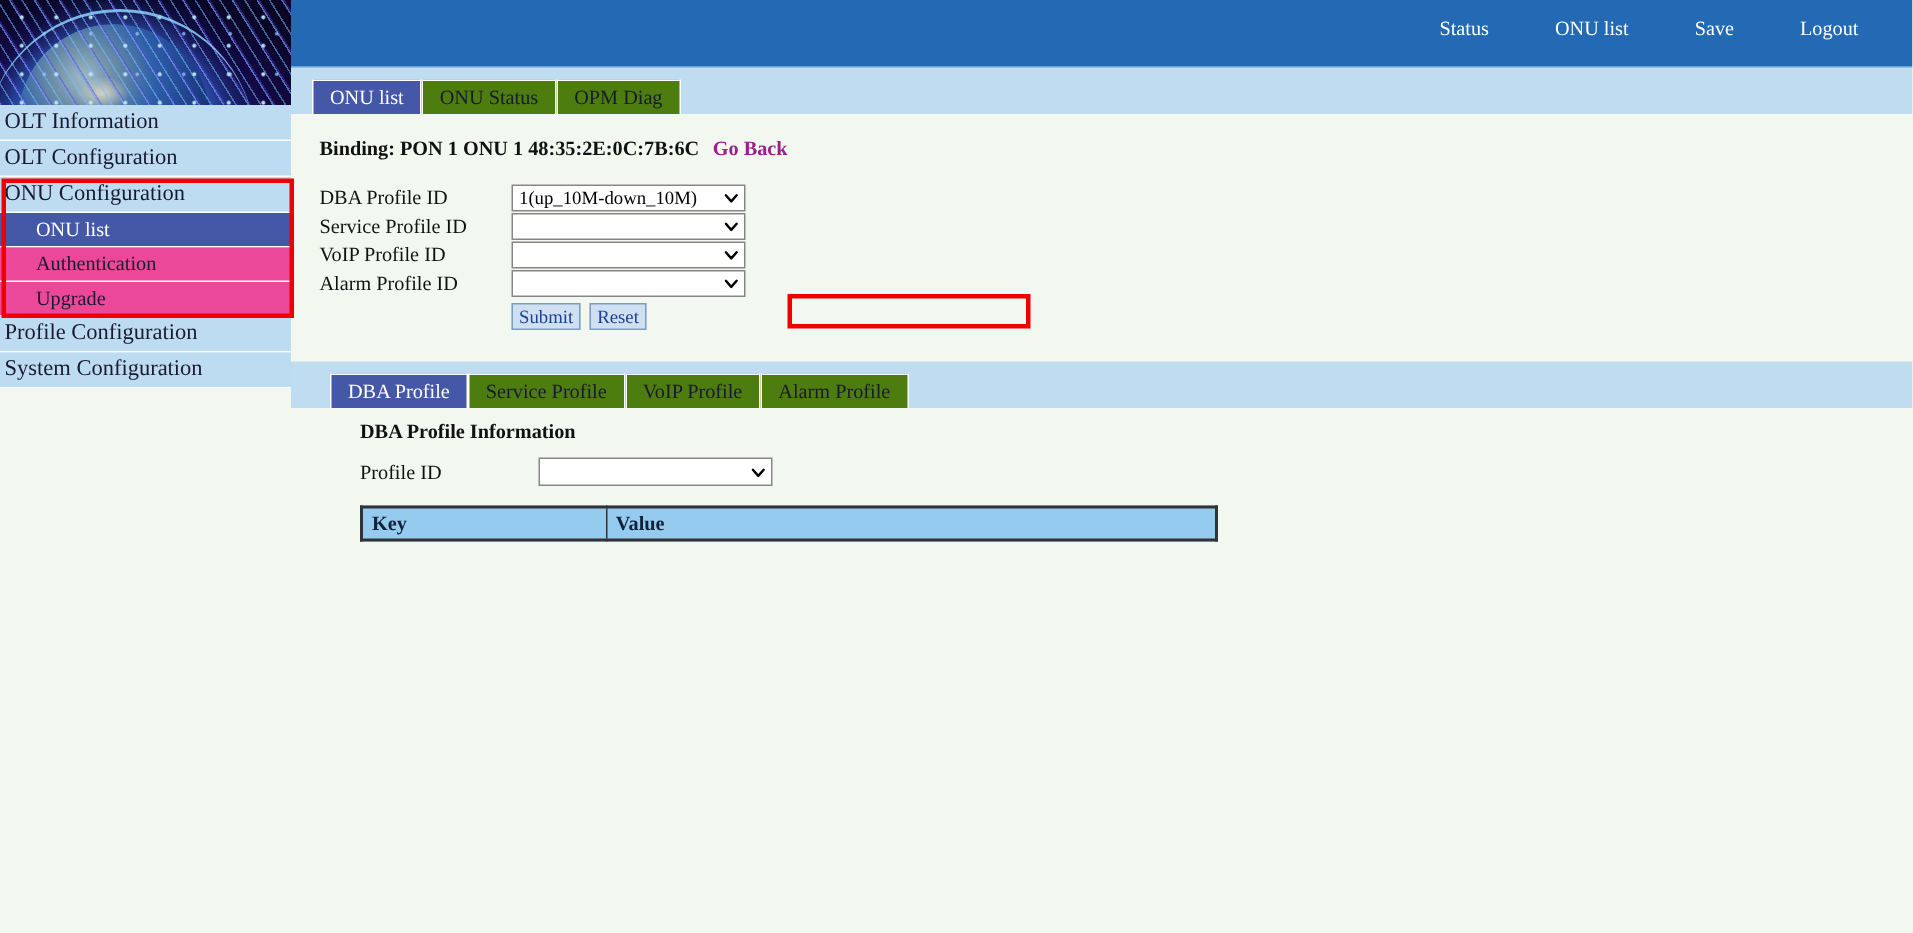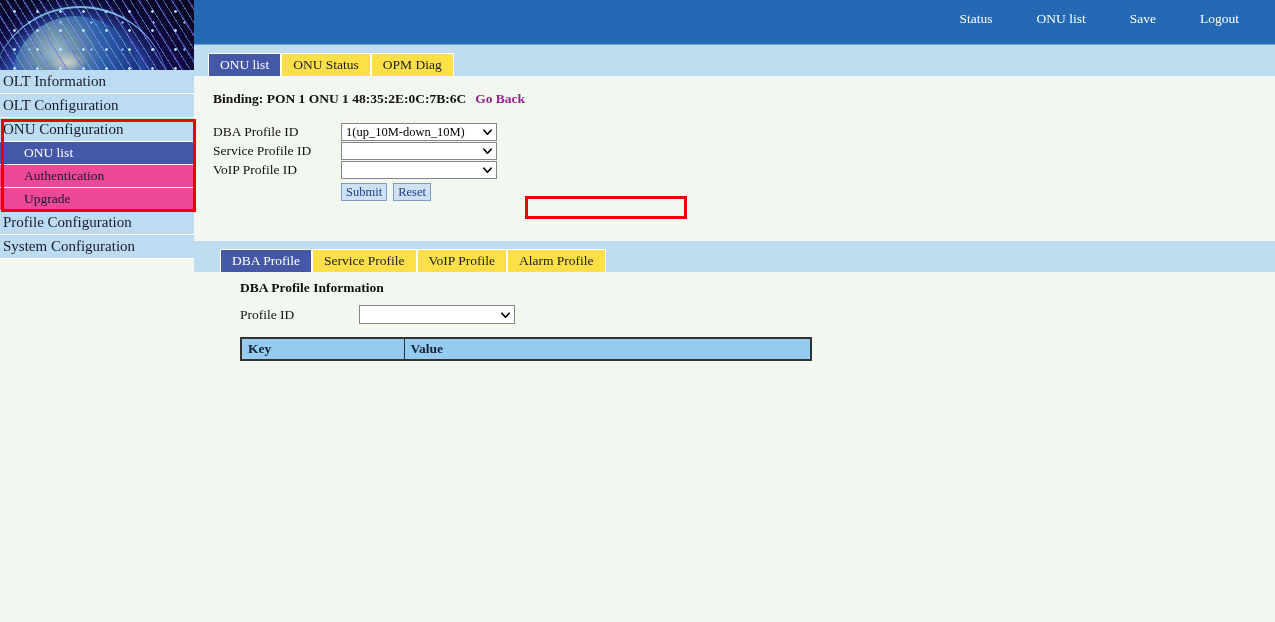--- a/index.html
+++ b/index.html
@@ -144,21 +144,21 @@
     background: #bfdcf0;
     border-top: 1px solid #6d9fd0;
   }
   .tabrow { position: absolute; left: 14px; bottom: 0; display: flex; }
   .tab {
     height: 23px;
     line-height: 22px;
     padding: 0 11px;
     font-size: 13.5px;
     color: #1a1a2e;
-    background: #fde047;
+    background: #4d7c0f;
     border-left: 1px solid #ffffff;
     border-right: 1px solid #ffffff;
     border-top: 1px solid #ffffff;
     white-space: nowrap;
   }
   .tab.active { background: #4558a8; color: #ffffff; }
 
   
   #content {
     position: absolute;
@@ -400,20 +400,31 @@
         <div class="fselect">
           <span></span>
           <span class="chev">
             <svg width="9" height="9" viewBox="0 0 10 10">
                 <path d="M1 3 L5 7.5 L9 3" stroke="#000" stroke-width="1.8" fill="none" stroke-linecap="round" stroke-linejoin="round"></path>
               </svg>
           </span>
         </div>
       </div>
 
+      <div class="frow">
+        <div class="flabel">Alarm Profile ID</div>
+        <div class="fselect">
+          <span></span>
+          <span class="chev">
+            <svg width="9" height="9" viewBox="0 0 10 10">
+                <path d="M1 3 L5 7.5 L9 3" stroke="#000" stroke-width="1.8" fill="none" stroke-linecap="round" stroke-linejoin="round"></path>
+              </svg>
+          </span>
+        </div>
+      </div>
 
       <div id="btnrow">
         <button class="btn">Submit</button>
         <button class="btn">Reset</button>
       </div>
     </div>
 
     <div id="dba-highlight"></div>
 
     <div id="tabstrip-bottom">

